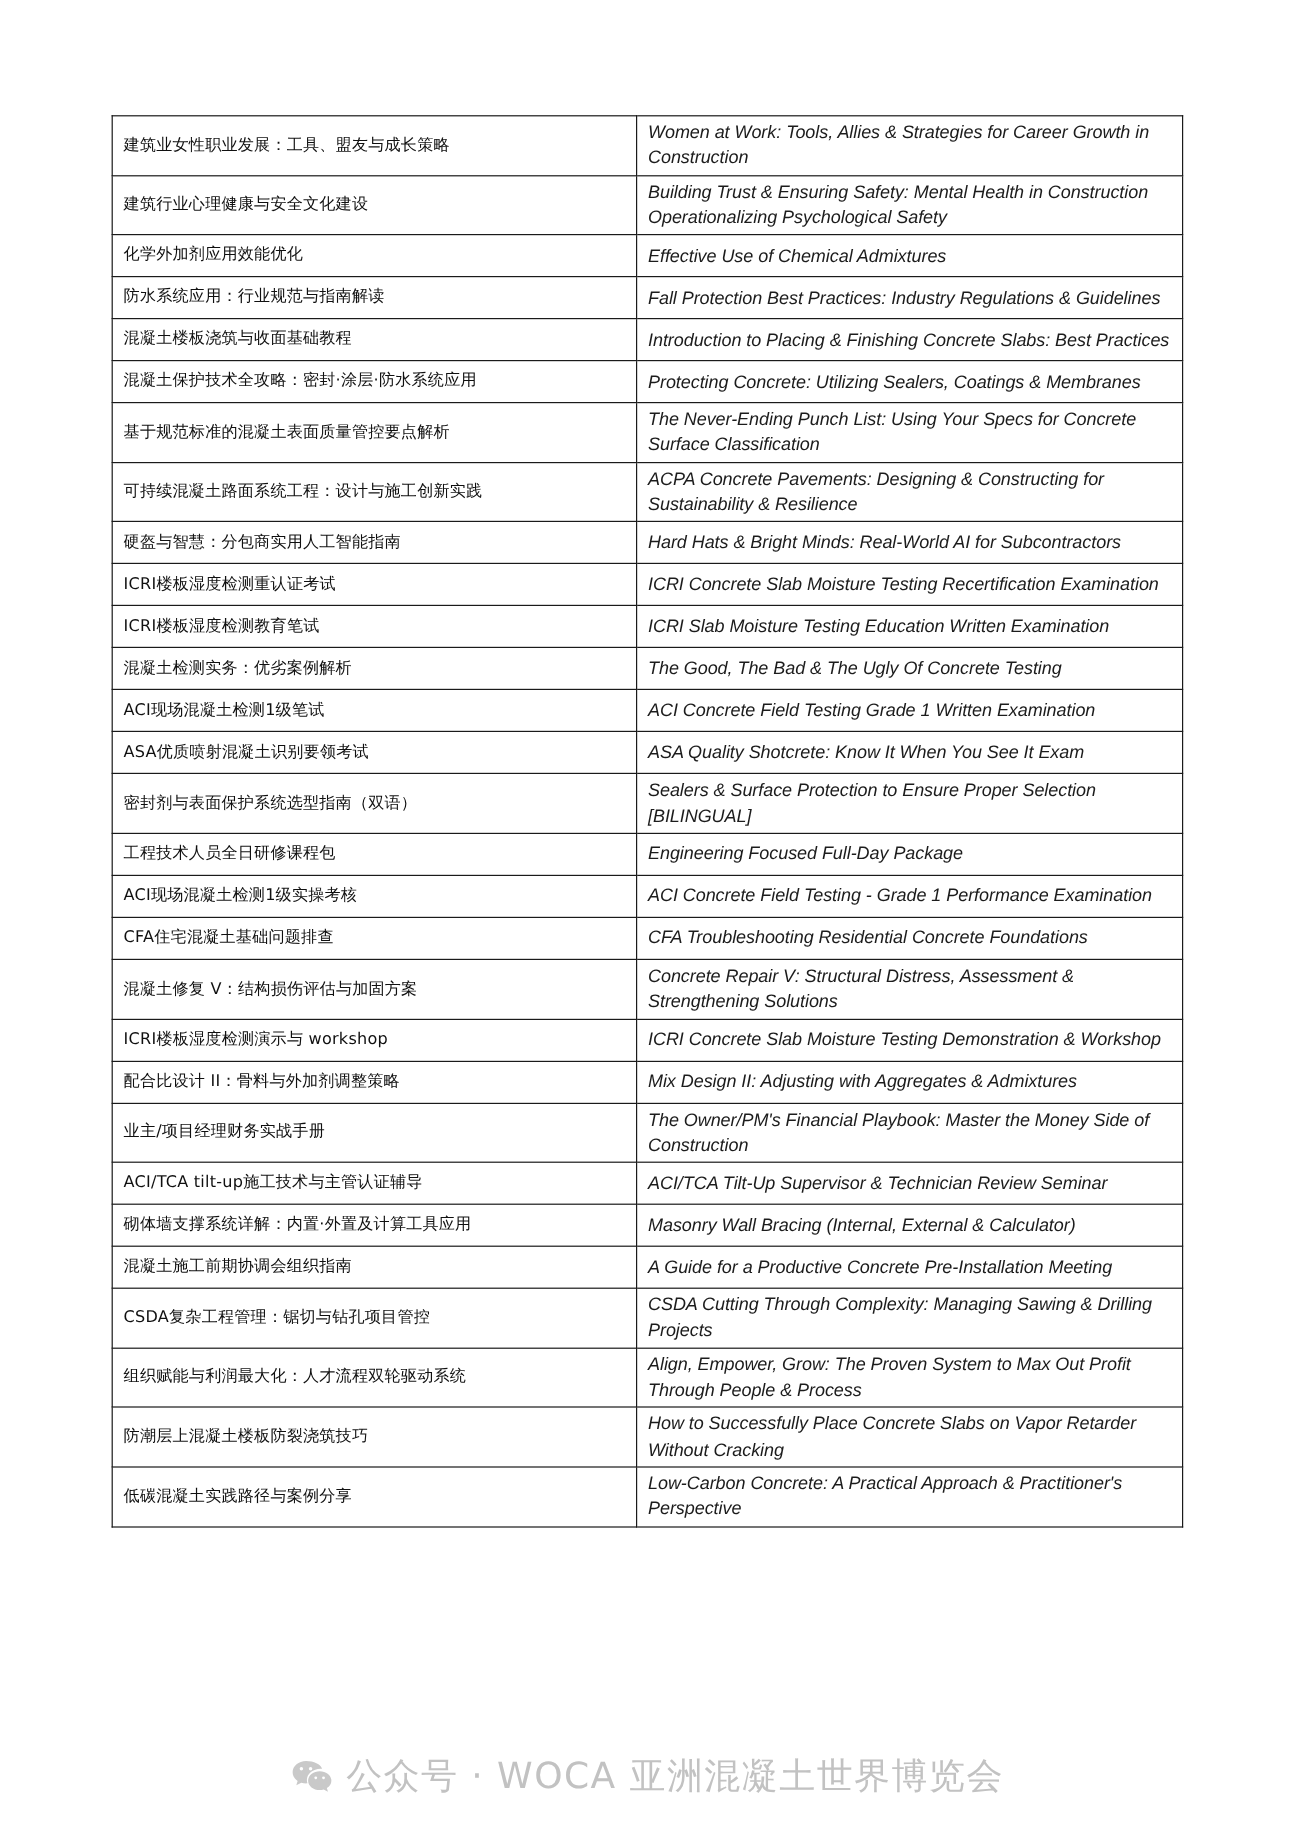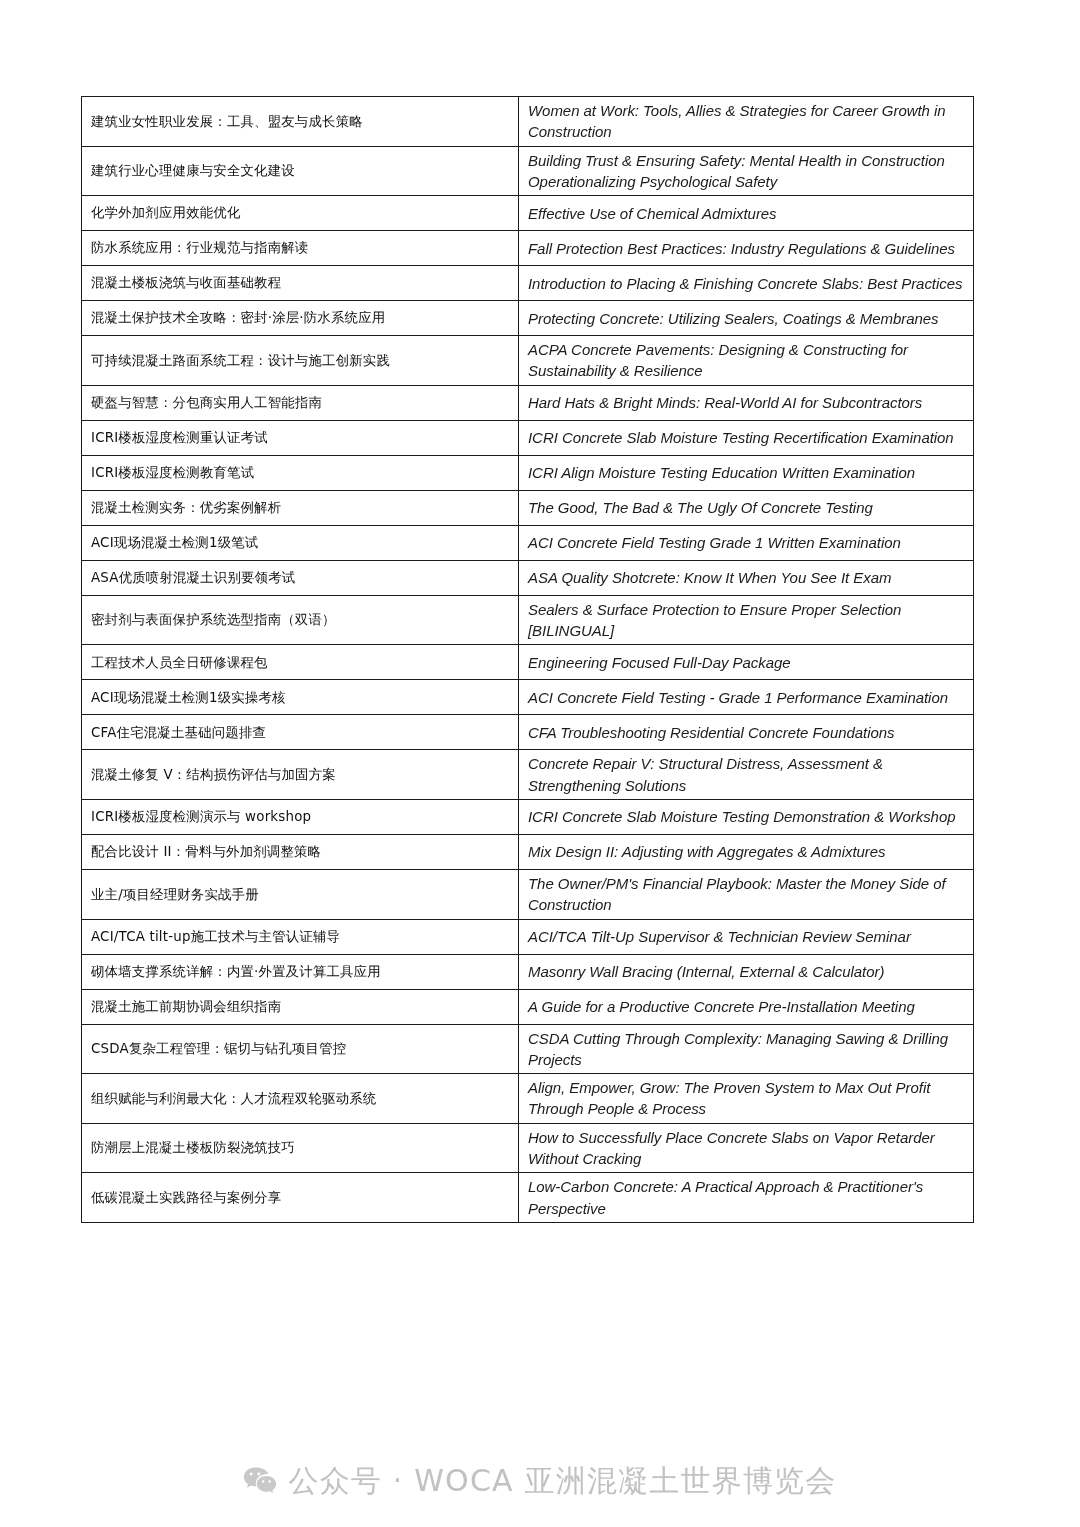--- a/index.html
+++ b/index.html
@@ -19,21 +19,21 @@
   .page {
     position: absolute;
     left: 0;
     top: 0;
     width: 1080px;
     height: 1527px;
   }
 
   .table-wrap {
     position: absolute;
-    left: 81px;
+    left: 93px;
     top: 96px;
     width: 892px;
   }
 
   table.session-table {
     border-collapse: collapse;
     width: 892px;
     table-layout: fixed;
   }
 
@@ -119,34 +119,38 @@
           </tr>
           <tr>
             <td class="cn">混凝土楼板浇筑与收面基础教程</td>
             <td class="en">Introduction to Placing &amp; Finishing Concrete Slabs: Best Practices</td>
           </tr>
           <tr>
             <td class="cn">混凝土保护技术全攻略：密封·涂层·防水系统应用</td>
             <td class="en">Protecting Concrete: Utilizing Sealers, Coatings &amp; Membranes</td>
           </tr>
           <tr class="two-line">
+            <td class="cn">基于规范标准的混凝土表面质量管控要点解析</td>
+            <td class="en">The Never-Ending Punch List: Using Your Specs for Concrete Surface Classification</td>
+          </tr>
+          <tr class="two-line">
             <td class="cn">可持续混凝土路面系统工程：设计与施工创新实践</td>
             <td class="en">ACPA Concrete Pavements: Designing &amp; Constructing for Sustainability &amp; Resilience</td>
           </tr>
           <tr>
             <td class="cn">硬盔与智慧：分包商实用人工智能指南</td>
             <td class="en">Hard Hats &amp; Bright Minds: Real-World AI for Subcontractors</td>
           </tr>
           <tr>
             <td class="cn">ICRI楼板湿度检测重认证考试</td>
             <td class="en">ICRI Concrete Slab Moisture Testing Recertification Examination</td>
           </tr>
           <tr>
             <td class="cn">ICRI楼板湿度检测教育笔试</td>
-            <td class="en">ICRI Align Moisture Testing Education Written Examination</td>
+            <td class="en">ICRI Slab Moisture Testing Education Written Examination</td>
           </tr>
           <tr>
             <td class="cn">混凝土检测实务：优劣案例解析</td>
             <td class="en">The Good, The Bad &amp; The Ugly Of Concrete Testing</td>
           </tr>
           <tr>
             <td class="cn">ACI现场混凝土检测1级笔试</td>
             <td class="en">ACI Concrete Field Testing Grade 1 Written Examination</td>
           </tr>
           <tr>

